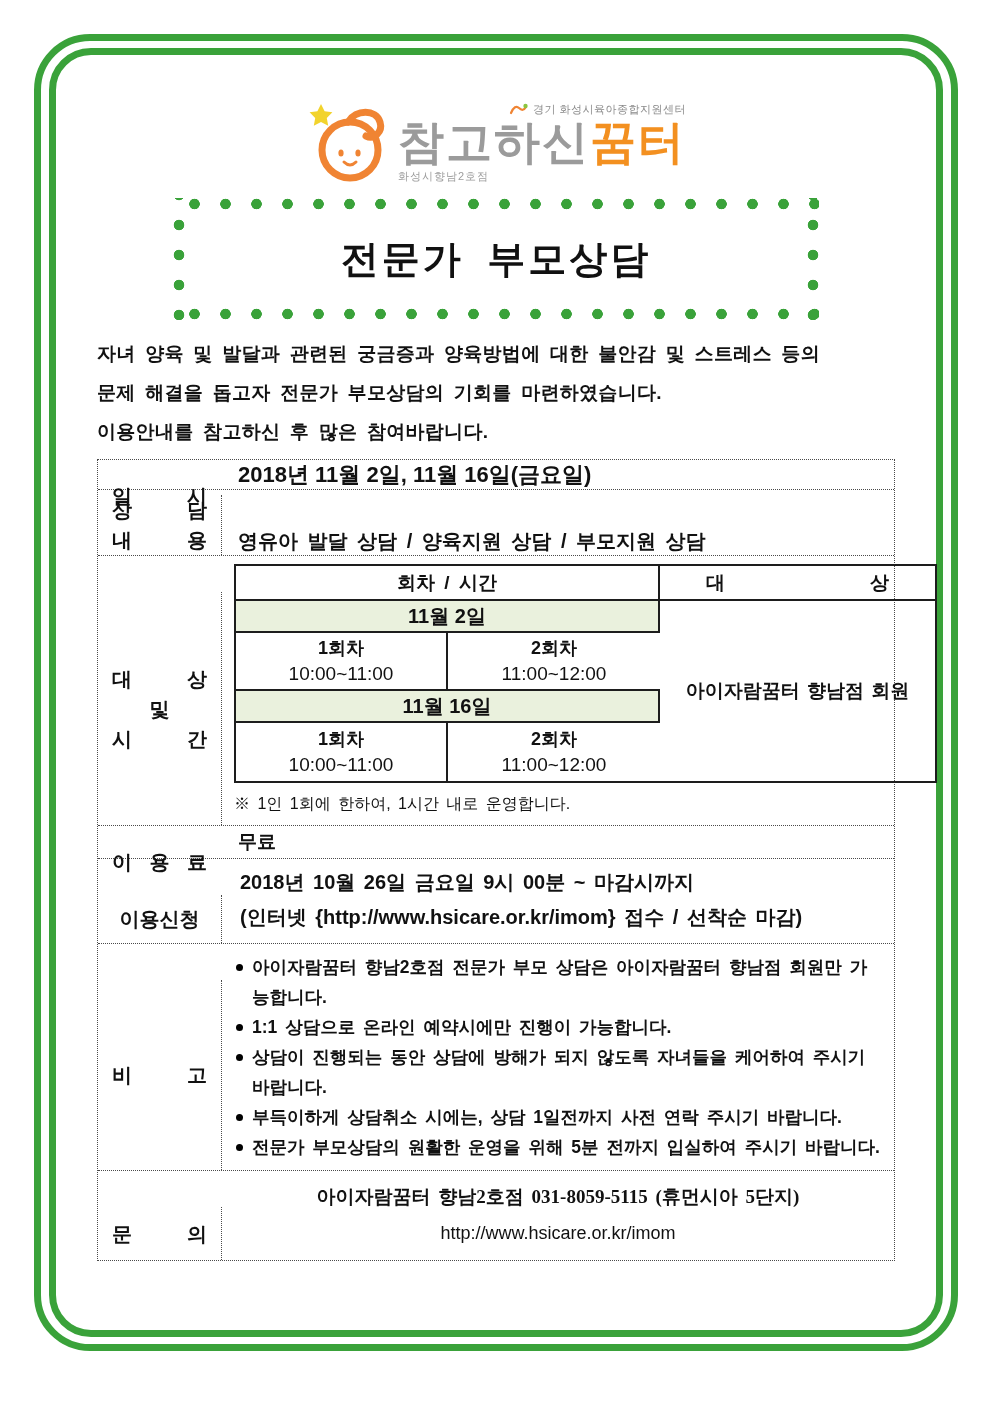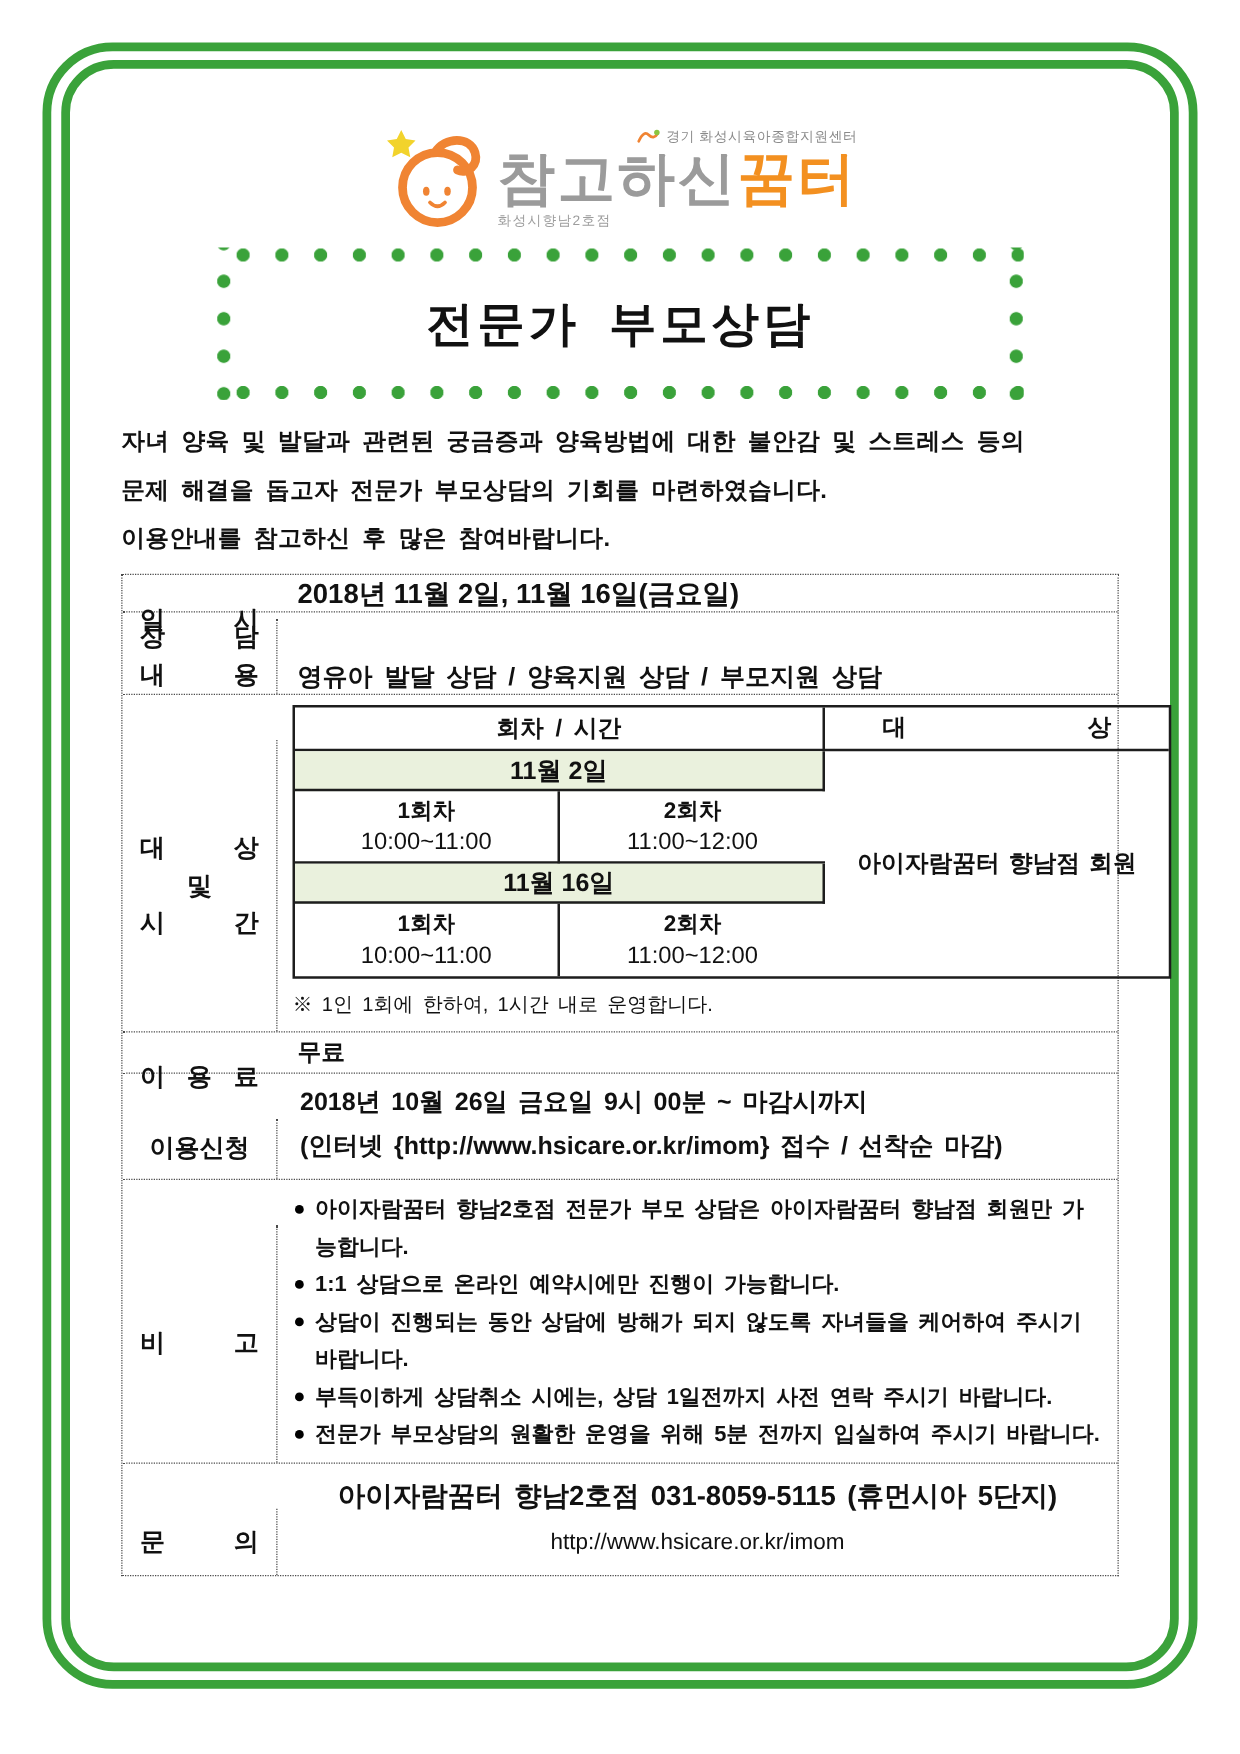--- a/index.html
+++ b/index.html
@@ -88,21 +88,21 @@
     display:flex;align-items:center;justify-content:center;word-spacing:2px;}
   .sched-note{margin:11px 0 0 12px;font-size:16px;font-weight:normal;word-spacing:3px;}
 
   .r-apply .ivalue{padding:6px 0 8px 18px;font-size:20px;font-weight:bold;line-height:35px;word-spacing:3px;}
 
   .r-remarks .ivalue{padding:8px 10px 8px 14px;}
   .bullet{display:flex;gap:9px;font-size:17.5px;font-weight:bold;line-height:30px;word-spacing:3px;}
   .bullet .b-dot{width:7px;height:7px;border-radius:50%;background:#000;flex:none;margin-top:12px;}
 
   .r-contact .ivalue{padding:7px 0 8px 0;text-align:center;line-height:37px;}
-  .contact-l1{font-size:22px;font-weight:bold;word-spacing:3px;}
+  .contact-l1{font-size:19px;font-weight:bold;word-spacing:3px;font-family:Liberation Serif, serif;}
   .contact-l2{font-size:18px;}
 
   svg{display:block;}
 </style>
 </head>
 <body>
 
 <div class="frame-outer"></div>
 <div class="frame-inner"></div>
 

